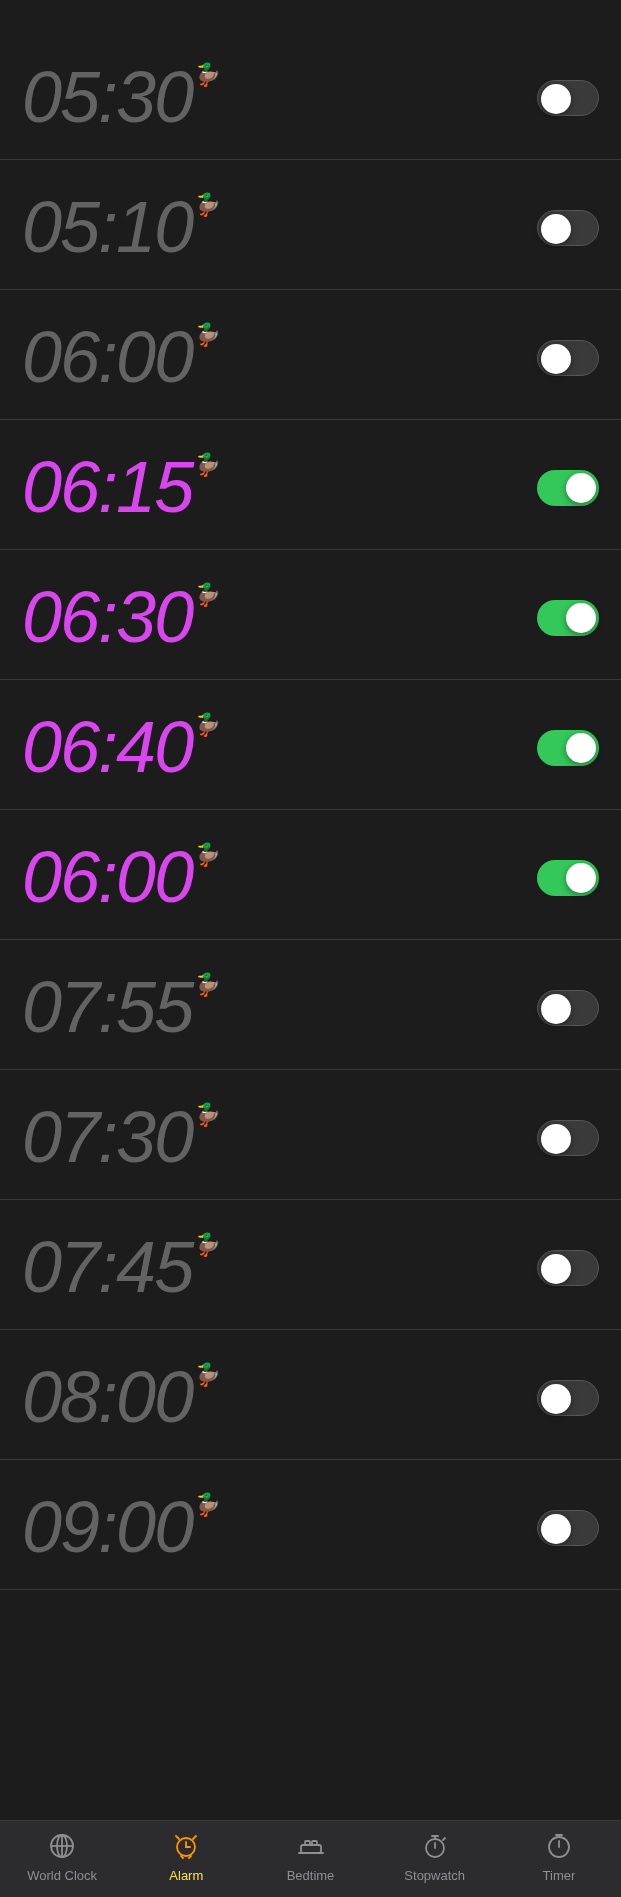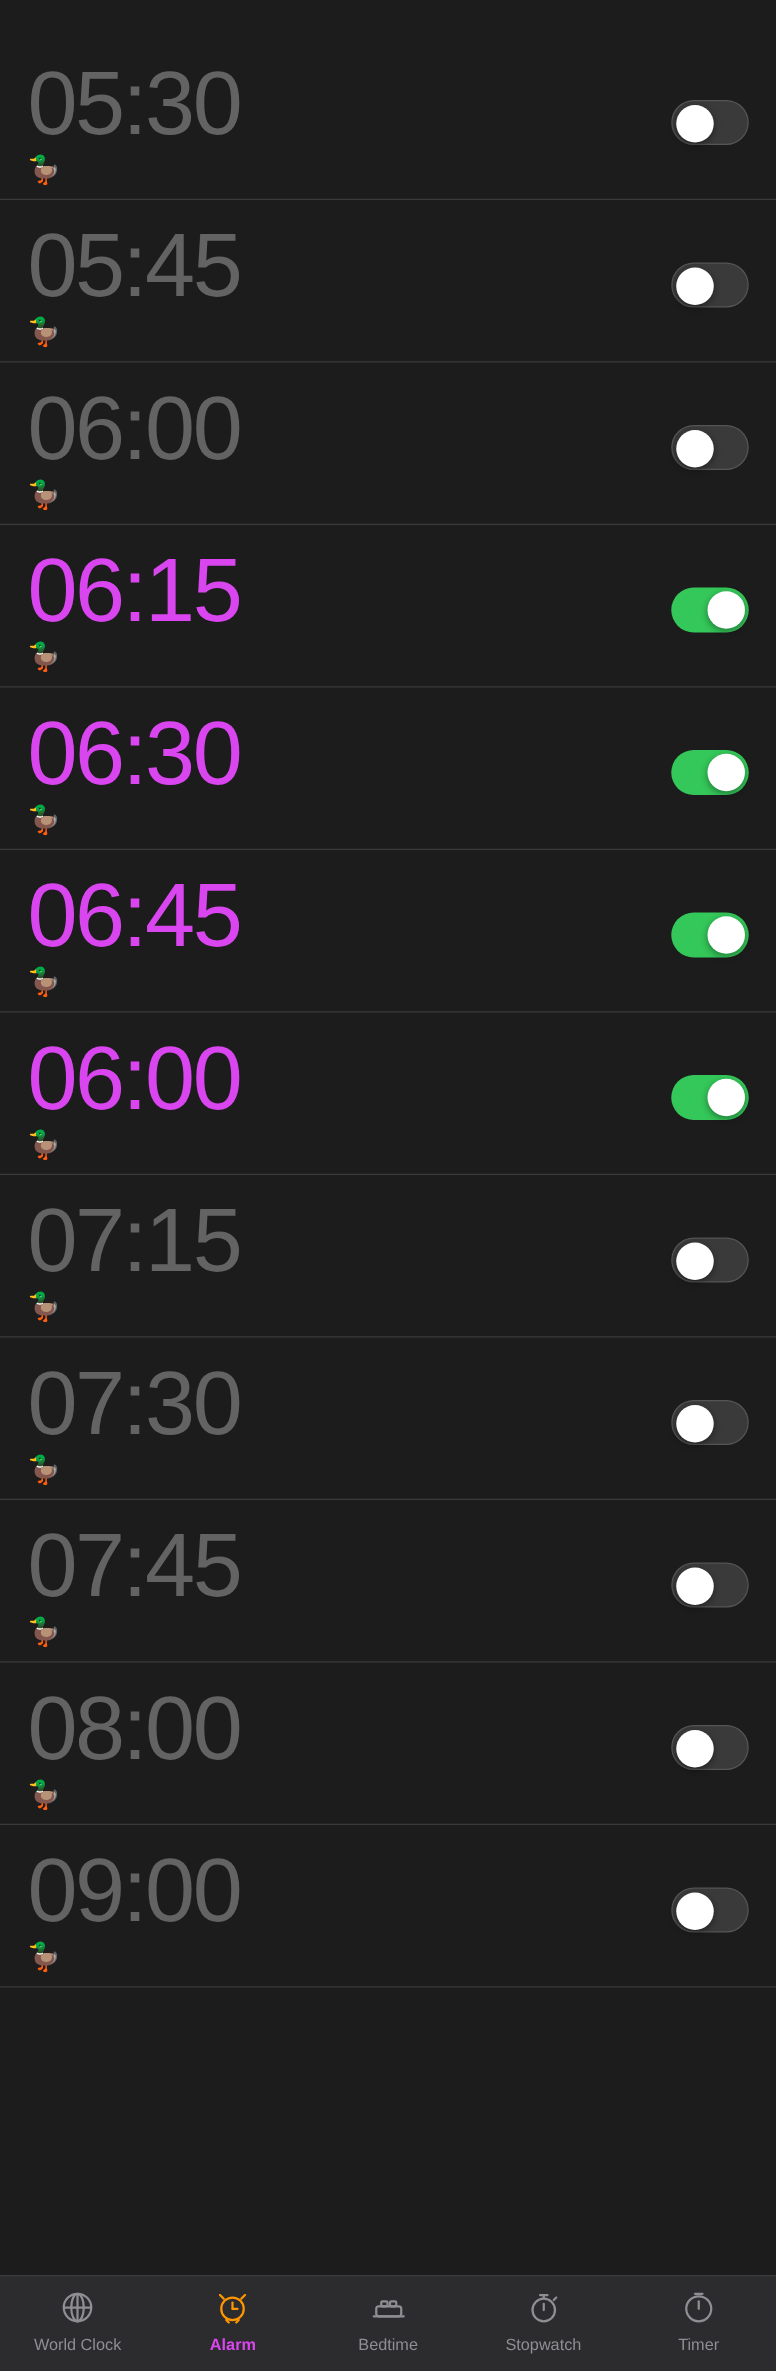--- a/index.html
+++ b/index.html
@@ -49,21 +49,22 @@
       display: flex;
       align-items: center;
       justify-content: space-between;
       padding: 10px 22px 4px 22px;
       border-bottom: 1px solid #3a3a3a;
       min-height: 130px;
     }
 
     .alarm-left {
       display: flex;
-      flex-direction: column;
+      flex-direction: row;
+      font-style: italic;
     }
 
     .alarm-time {
       font-size: 72px;
       font-weight: 200;
       letter-spacing: -2px;
       line-height: 1.05;
     }
 
     .alarm-time.inactive {
@@ -143,22 +144,21 @@
       font-size: 26px;
       line-height: 1;
     }
 
     .tab-label {
       font-size: 13px;
       color: #8e8e93;
     }
 
     .tab-item.active .tab-label {
-      color: #d946ef;
-      font-weight: bold;
+      color: #fde047;
     }
 
     .tab-item.active .tab-icon {
       color: #FF9500;
     }
 
     .tab-icon svg {
       width: 28px;
       height: 28px;
     }
@@ -177,21 +177,21 @@
       <div class="alarm-left">
         <div class="alarm-time inactive">05:30</div>
         <div class="alarm-emoji">🦆</div>
       </div>
       <div class="toggle off">
         <div class="toggle-knob"></div>
       </div>
     </div>
     <div class="alarm-item">
       <div class="alarm-left">
-        <div class="alarm-time inactive">05:45</div>
+        <div class="alarm-time inactive">05:10</div>
         <div class="alarm-emoji">🦆</div>
       </div>
       <div class="toggle off">
         <div class="toggle-knob"></div>
       </div>
     </div>
     <div class="alarm-item">
       <div class="alarm-left">
         <div class="alarm-time inactive">06:00</div>
         <div class="alarm-emoji">🦆</div>
@@ -213,39 +213,39 @@
       <div class="alarm-left">
         <div class="alarm-time active">06:30</div>
         <div class="alarm-emoji">🦆</div>
       </div>
       <div class="toggle on">
         <div class="toggle-knob"></div>
       </div>
     </div>
     <div class="alarm-item">
       <div class="alarm-left">
-        <div class="alarm-time active">06:45</div>
+        <div class="alarm-time active">06:40</div>
         <div class="alarm-emoji">🦆</div>
       </div>
       <div class="toggle on">
         <div class="toggle-knob"></div>
       </div>
     </div>
     <div class="alarm-item">
       <div class="alarm-left">
         <div class="alarm-time active">06:00</div>
         <div class="alarm-emoji">🦆</div>
       </div>
       <div class="toggle on">
         <div class="toggle-knob"></div>
       </div>
     </div>
     <div class="alarm-item">
       <div class="alarm-left">
-        <div class="alarm-time inactive">07:15</div>
+        <div class="alarm-time inactive">07:55</div>
         <div class="alarm-emoji">🦆</div>
       </div>
       <div class="toggle off">
         <div class="toggle-knob"></div>
       </div>
     </div>
     <div class="alarm-item">
       <div class="alarm-left">
         <div class="alarm-time inactive">07:30</div>
         <div class="alarm-emoji">🦆</div>

